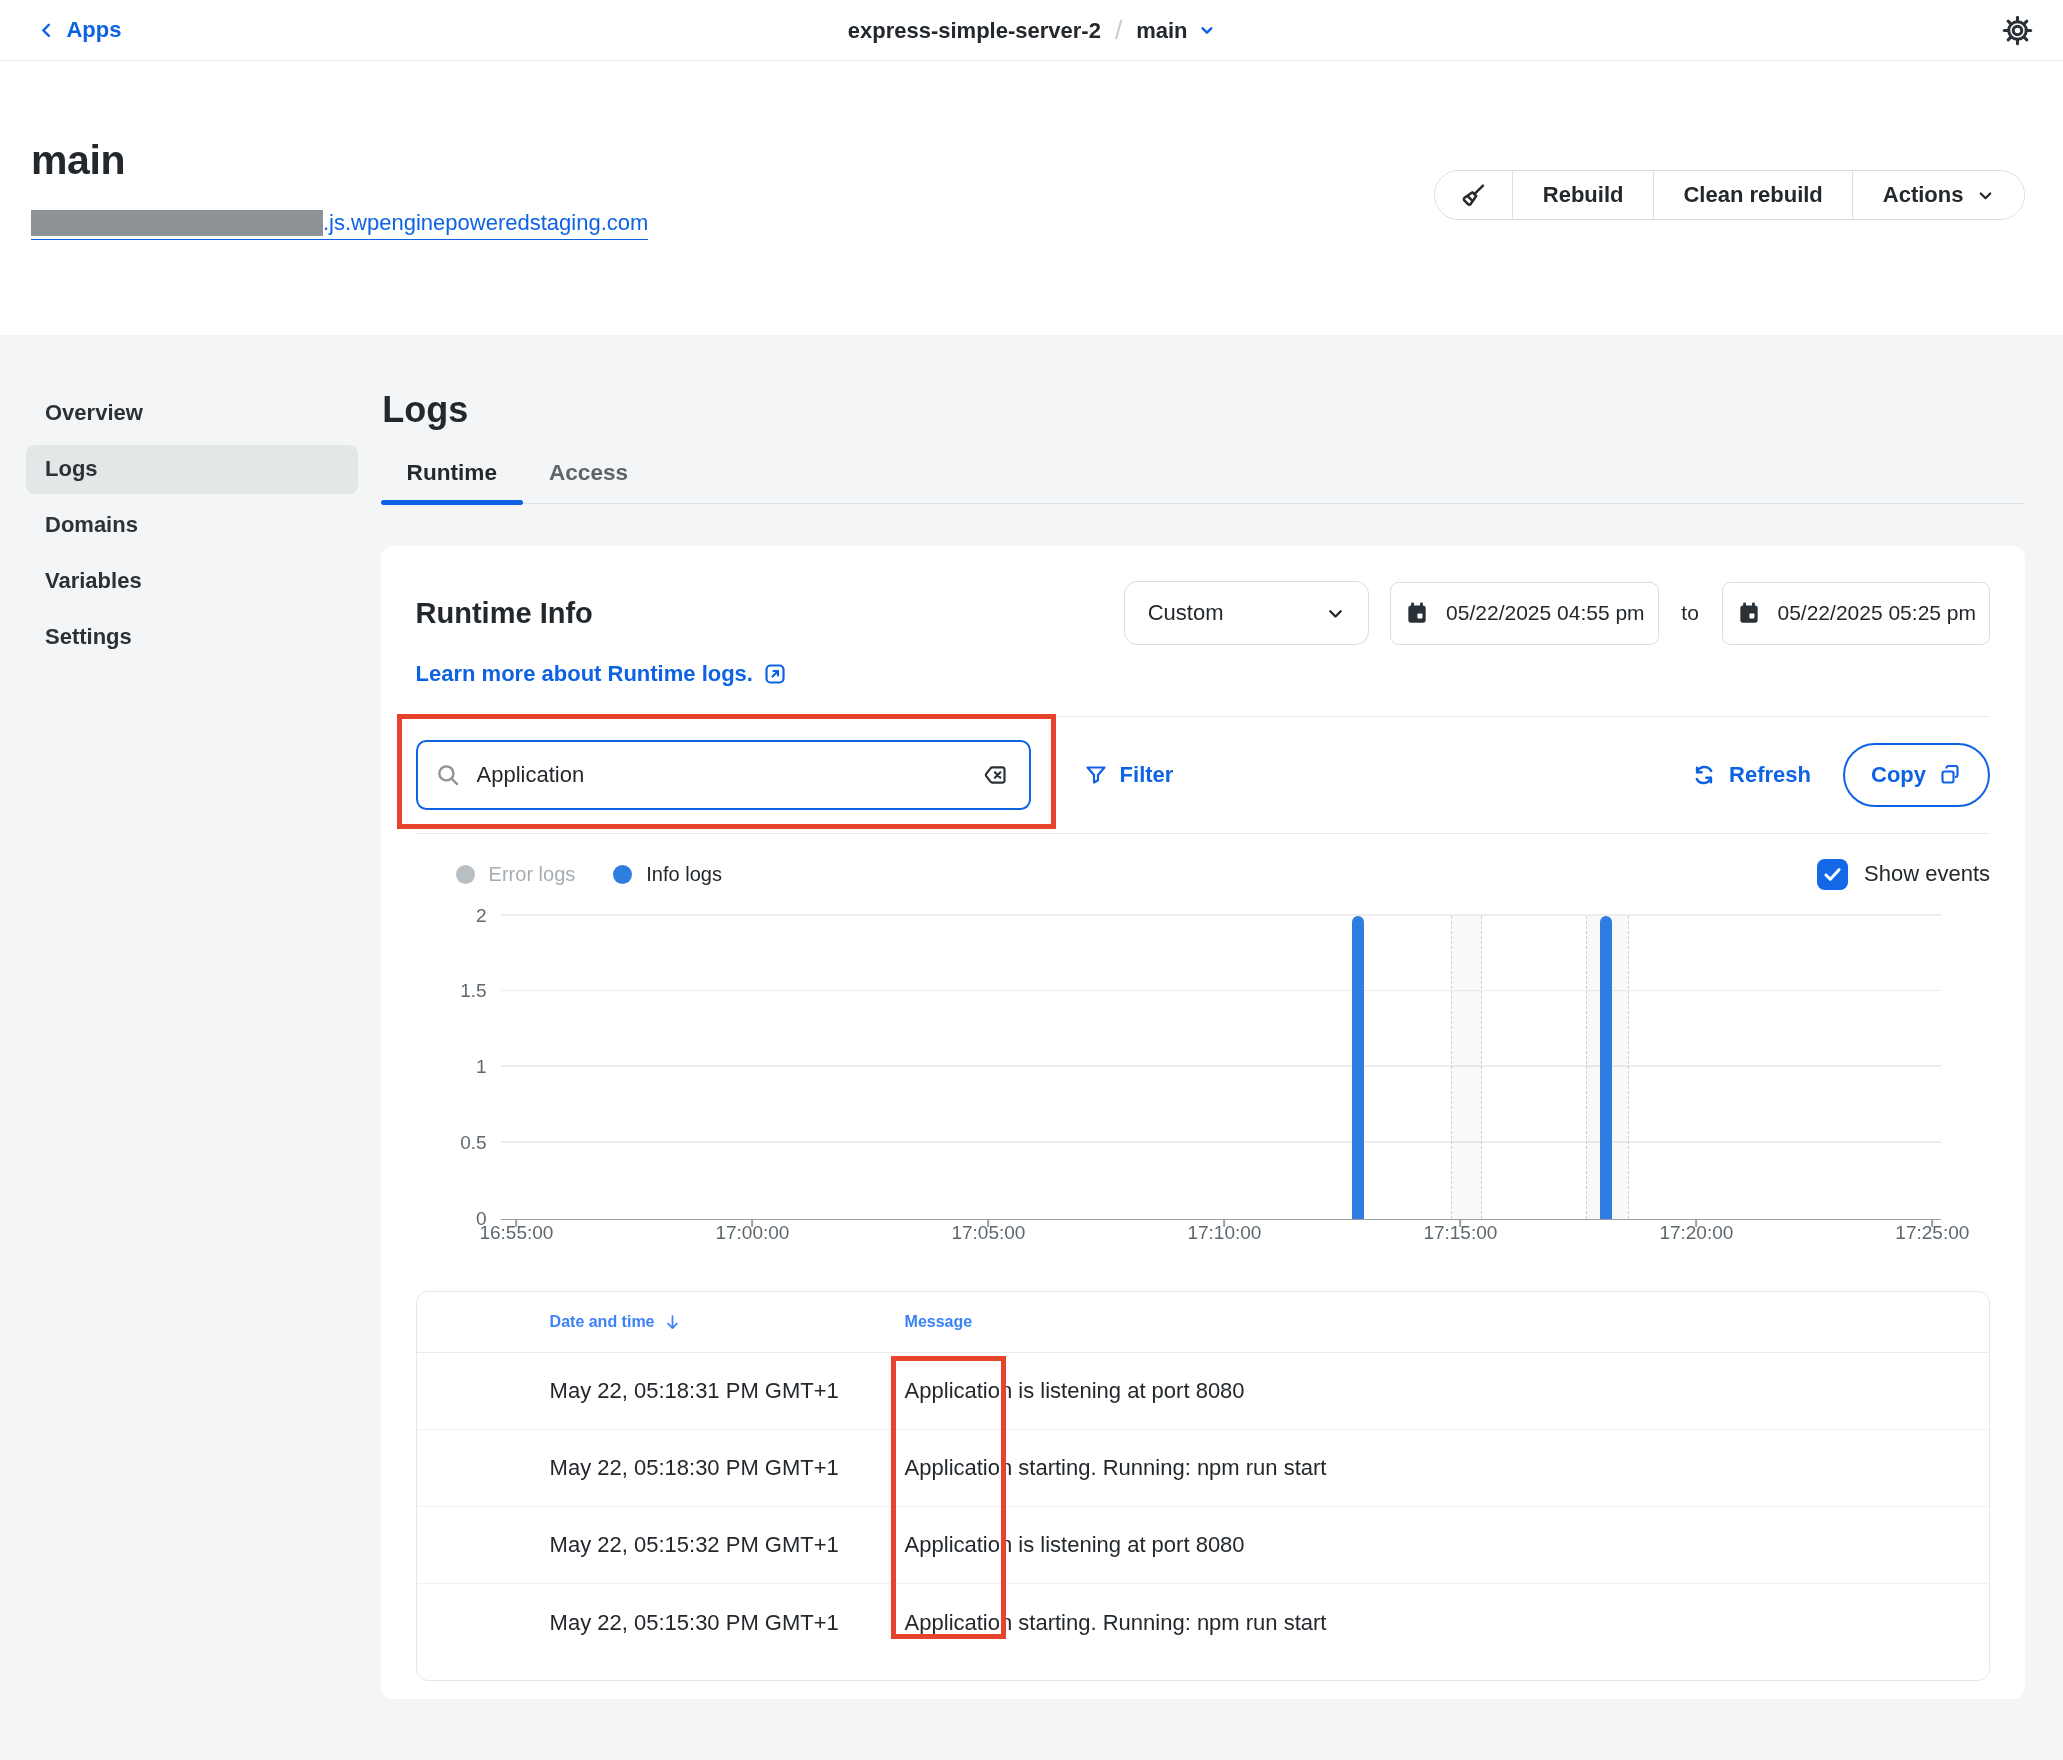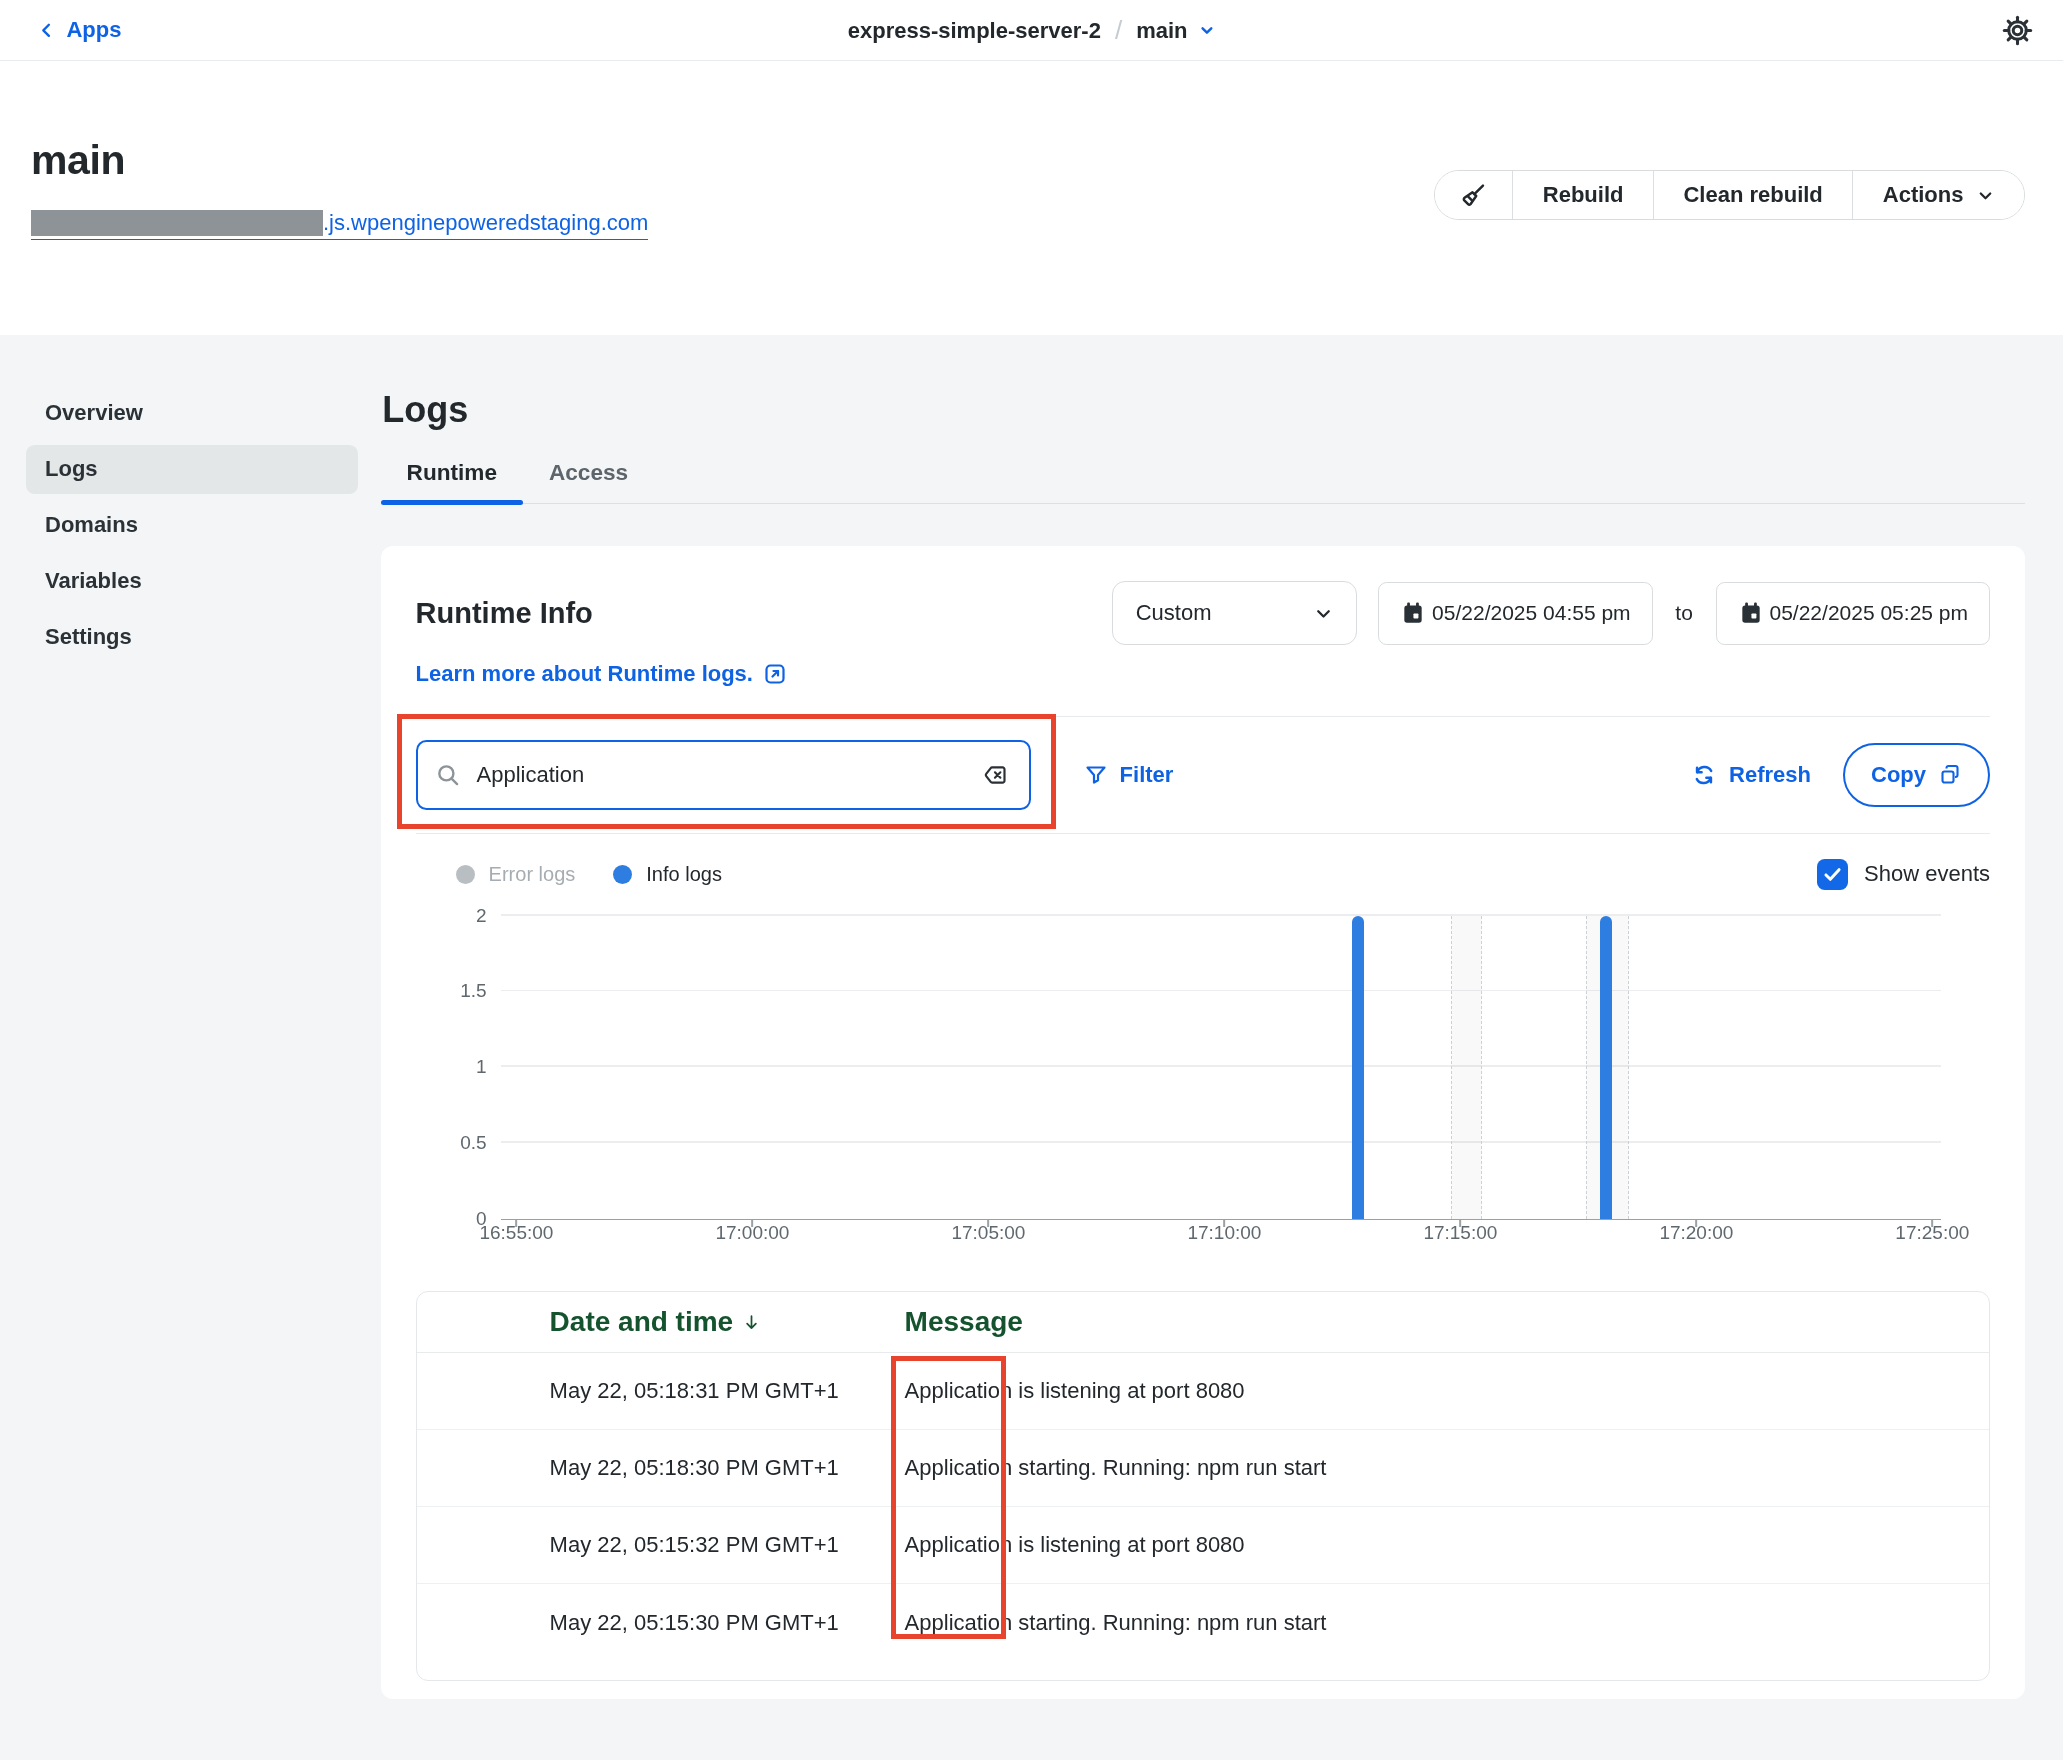--- a/index.html
+++ b/index.html
@@ -59,21 +59,21 @@
 
   
   .card { background:#fff; border-radius:12px; margin-top:42px; padding:35px 35px 17.4px; position:relative; }
   .card-head { display:flex; justify-content:space-between; align-items:center; }
   .card-head h3 { margin:0; font-size:29px; font-weight:700; }
   .range-controls { display:flex; align-items:center; gap:21px; }
   .select { width:245px; height:64px; border:0.9px solid #d8dcde; border-radius:13px; background:#fff;
             display:flex; align-items:center; justify-content:space-between; padding:0 22.6px;
             font-size:22px; color:#23282d; cursor:pointer; }
   .date-field { height:63px; border:0.9px solid #d8dcde; border-radius:8.7px; background:#fff;
-                display:flex; align-items:center; gap:6px; padding:0 21px; font-size:21px;
+                display:flex; align-items:center; gap:16px; padding:0 13px; font-size:21px;
                 color:#23282d; cursor:pointer; }
   .to-label { font-size:21px; margin:0 1.7px; }
   .desc { margin:24px 0 0; font-size:22px; }
   .learn-more { display:inline-flex; align-items:center; gap:10.4px; margin-top:15.6px;
                 color:#0e62e4; font-weight:700; font-size:22px; text-decoration:none; cursor:pointer; }
 
   .toolbar { margin-top:29.5px; border-top:0.9px solid #e8ebec; border-bottom:0.9px solid #e8ebec;
              padding:22.6px 0; display:flex; align-items:center; position:relative; }
   .search { width:615px; height:70px; border:2.6px solid #0e62e4; border-radius:10.4px;
             display:flex; align-items:center; padding:0 17.4px; gap:15.6px; background:#fff; cursor:text; }
@@ -116,21 +116,21 @@
                  font-size:19px; color:#5f686e; white-space:nowrap; }
   .bar { position:absolute; bottom:0; width:12px; transform:translateX(-50%);
          background:#2e7de0; border-radius:7px 7px 0 0; }
   .event-band { position:absolute; top:0; bottom:0; border-left:1.7px dashed #ccd1d5;
                 border-right:1.7px dashed #ccd1d5; background:rgba(130,140,150,0.05); }
 
   
   .logtable { margin-top:22.6px; border:1.7px solid #e5e8ea; border-radius:12px;
               position:relative; padding-bottom:19px; background:#fff; }
   .thead { display:flex; align-items:center; height:61px; border-bottom:1.7px solid #e8ebec; }
-  .th { font-size:28px; font-weight:700; color:#14532d; }
+  .th { font-size:16px; font-weight:700; color:#3b82f6; }
   .th.time { margin-left:133px; width:355px; display:flex; align-items:center; gap:8.7px; }
   .trow { display:flex; align-items:center; height:77px; border-bottom:1.7px solid #eef1f2; }
   .trow:last-child { border-bottom:none; }
   .td { font-size:22px; color:#23282d; }
   .td.time { margin-left:133px; width:355px; }
 
   .icon { display:inline-flex; flex:none; }
   svg { display:block; }
 </style>
 </head>

